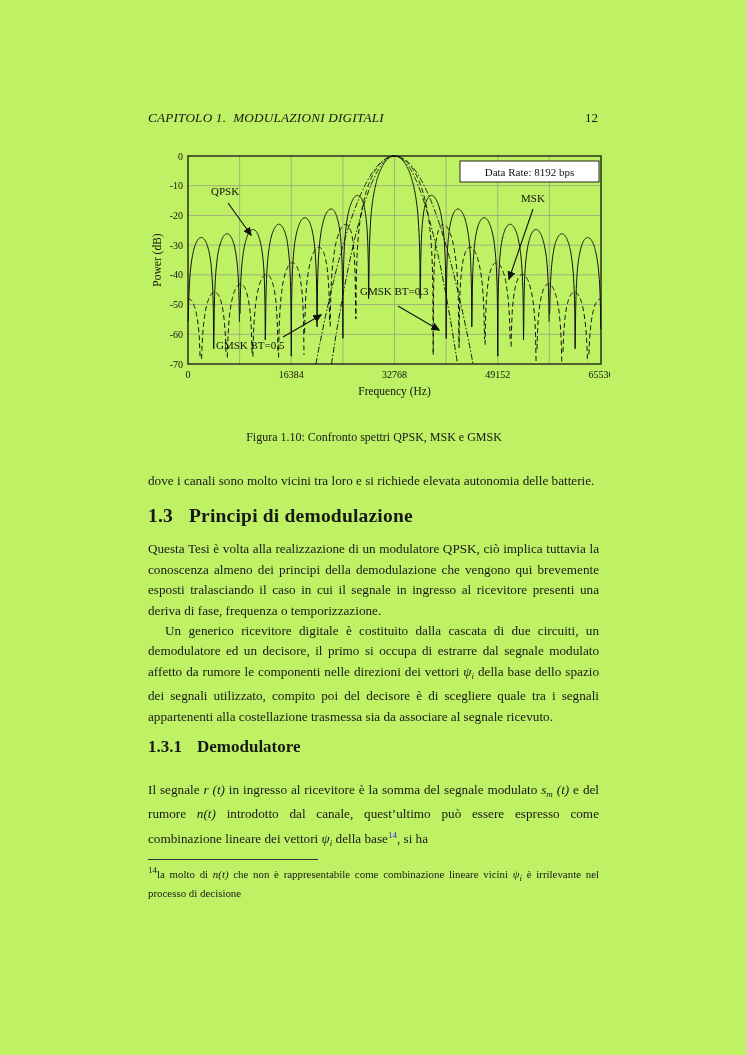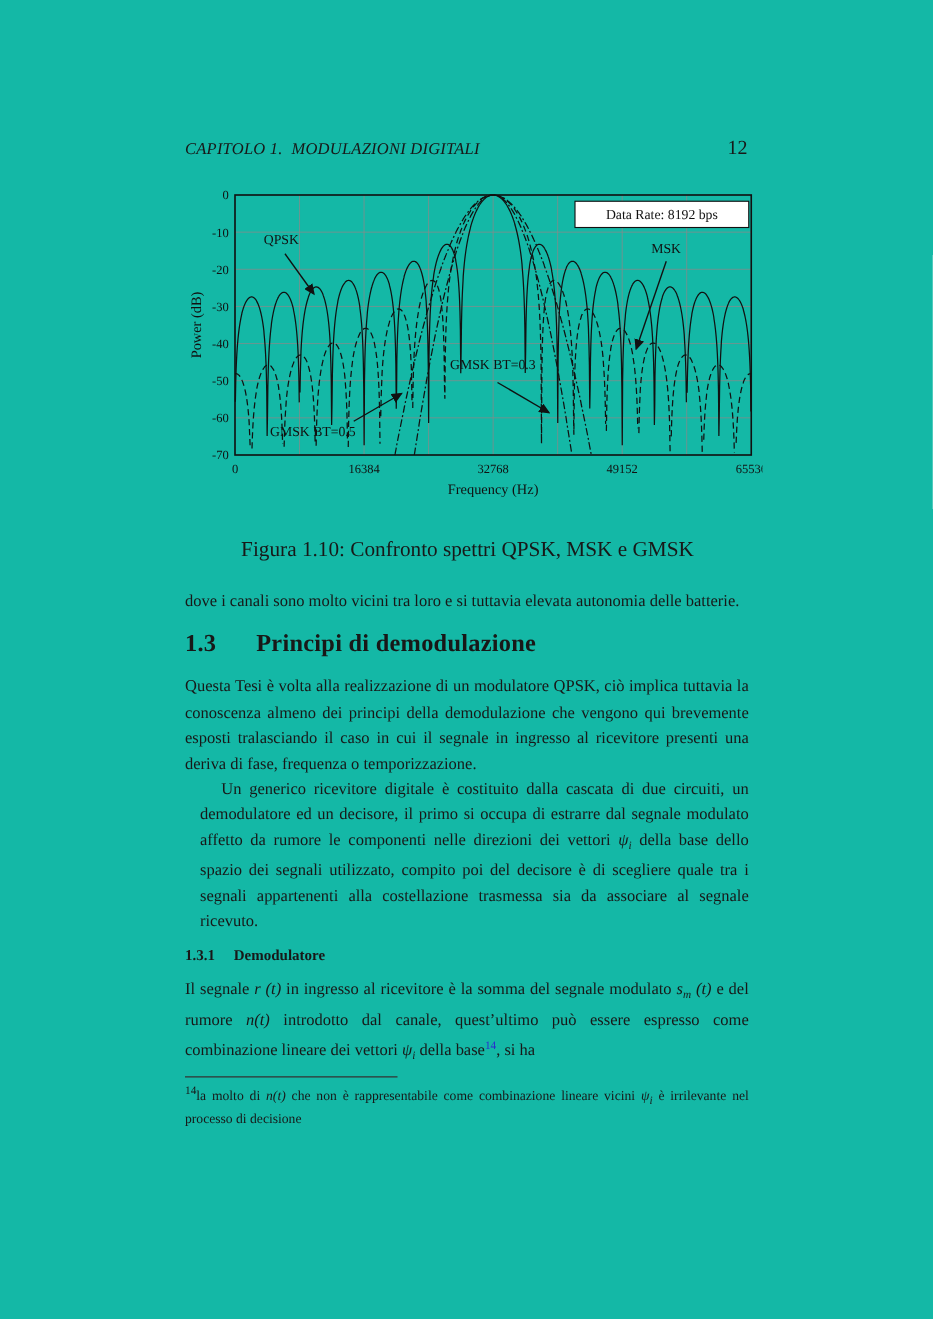--- a/index.html
+++ b/index.html
@@ -1,40 +1,40 @@
 <!DOCTYPE html>
 <html><head>
 <meta charset="utf-8">
 <style>
   html,body{margin:0;padding:0;}
   body{
     width:746px;height:1055px;background:#ffffff;position:relative;
     font-family:"Liberation Serif", serif;color:#181818;
     -webkit-font-smoothing:antialiased;
   }
-  .page{position:absolute;inset:0;background:#14b8a6;}
+  .page{position:absolute;inset:0;background:#bef264;}
 
   
   .header{position:absolute;left:148px;top:110px;width:450px;display:flex;justify-content:space-between;align-items:baseline;}
   .running-head{font-style:italic;font-size:13.2px;letter-spacing:.2px;white-space:pre;}
-  .page-number{font-size:16px;}
+  .page-number{font-size:13px;}
 
   
   .figure{position:absolute;left:150px;top:149px;width:460px;}
   .chart{width:460px;height:252px;position:relative;}
   .chart svg{display:block;}
-  .caption{position:absolute;left:148px;top:430px;width:452px;text-align:center;font-size:17px;}
+  .caption{position:absolute;left:148px;top:430px;width:452px;text-align:center;font-size:12px;}
 
   
   .body-col{position:absolute;left:148px;top:471px;width:451px;}
   .body-col p{margin:0;font-size:13.2px;line-height:20.4px;text-align:justify;}
-  p.indent{text-indent:17px;margin-left:12px;}
+  p.indent{text-indent:17px;}
   h2.sec{margin:14px 0 12px 0;font-size:19.5px;font-weight:bold;letter-spacing:.2px;}
-  h2.sec .sec-num{margin-right:32px;}
-  h3.subsec{margin:10px 0 9px 0;font-size:12px;font-weight:bold;}
+  h2.sec .sec-num{margin-right:16px;}
+  h3.subsec{margin:10px 0 23px 0;font-size:17px;font-weight:bold;}
   h3.subsec .sec-num{margin-right:15px;}
 
   .seg-plain{}
   .seg-math{font-style:italic;}
   .seg-sub{font-style:italic;font-size:9px;vertical-align:-3px;}
   .seg-sup{font-size:9px;vertical-align:5px;}
   .seg-suplink{font-size:9px;vertical-align:5px;color:#2b2bd0;cursor:pointer;}
 
   .footnote-rule{margin-top:6px;width:170px;border-top:1px solid #333;height:0;}
   p.footnote{font-size:10.9px !important;line-height:15.2px !important;margin-top:3px !important;}
@@ -100,21 +100,21 @@
           <text x="210" y="146" font-size="11" fill="#111" font-family="Liberation Serif, serif">GMSK BT=0.3</text>
           <line x1="133" y1="188" x2="171" y2="166" stroke="#111" stroke-width="1.1" marker-end="url(#ah)"></line>
           <text x="66" y="200" font-size="11" fill="#111" font-family="Liberation Serif, serif">GMSK BT=0.5</text>
         </svg>
     </div>
   </div>
 
   <div class="caption">Figura 1.10: Confronto spettri QPSK, MSK e GMSK</div>
 
   <div class="body-col">
-    <p>dove i canali sono molto vicini tra loro e si tuttavia elevata autonomia delle batterie.</p>
+    <p>dove i canali sono molto vicini tra loro e si richiede elevata autonomia delle batterie.</p>
 
     <h2 class="sec"><span class="sec-num">1.3</span><span>Principi di demodulazione</span></h2>
 
     <p>Questa Tesi è volta alla realizzazione di un modulatore QPSK, ciò implica tuttavia la conoscenza almeno dei principi della demodulazione che vengono qui brevemente esposti tralasciando il caso in cui il segnale in ingresso al ricevitore presenti una deriva di fase, frequenza o temporizzazione.</p>
 
     <p class="indent"><span class="seg-plain">Un generico ricevitore digitale è costituito dalla cascata di due circuiti, un demodulatore ed un decisore, il primo si occupa di estrarre dal segnale modulato affetto da rumore le componenti nelle direzioni dei vettori </span><span class="seg-math">ψ</span><span class="seg-sub">i</span><span class="seg-plain"> della base dello spazio dei segnali utilizzato, compito poi del decisore è di scegliere quale tra i segnali appartenenti alla costellazione trasmessa sia da associare al segnale ricevuto.</span></p>
 
     <h3 class="subsec"><span class="sec-num">1.3.1</span><span>Demodulatore</span></h3>
 
     <p><span class="seg-plain">Il segnale </span><span class="seg-math">r (t)</span><span class="seg-plain"> in ingresso al ricevitore è la somma del segnale modulato </span><span class="seg-math">s</span><span class="seg-sub">m</span><span class="seg-math"> (t)</span><span class="seg-plain"> e del rumore </span><span class="seg-math">n(t)</span><span class="seg-plain"> introdotto dal canale, quest’ultimo può essere espresso come combinazione lineare dei vettori </span><span class="seg-math">ψ</span><span class="seg-sub">i</span><span class="seg-plain"> della base</span><span class="seg-suplink">14</span><span class="seg-plain">, si ha</span></p>

